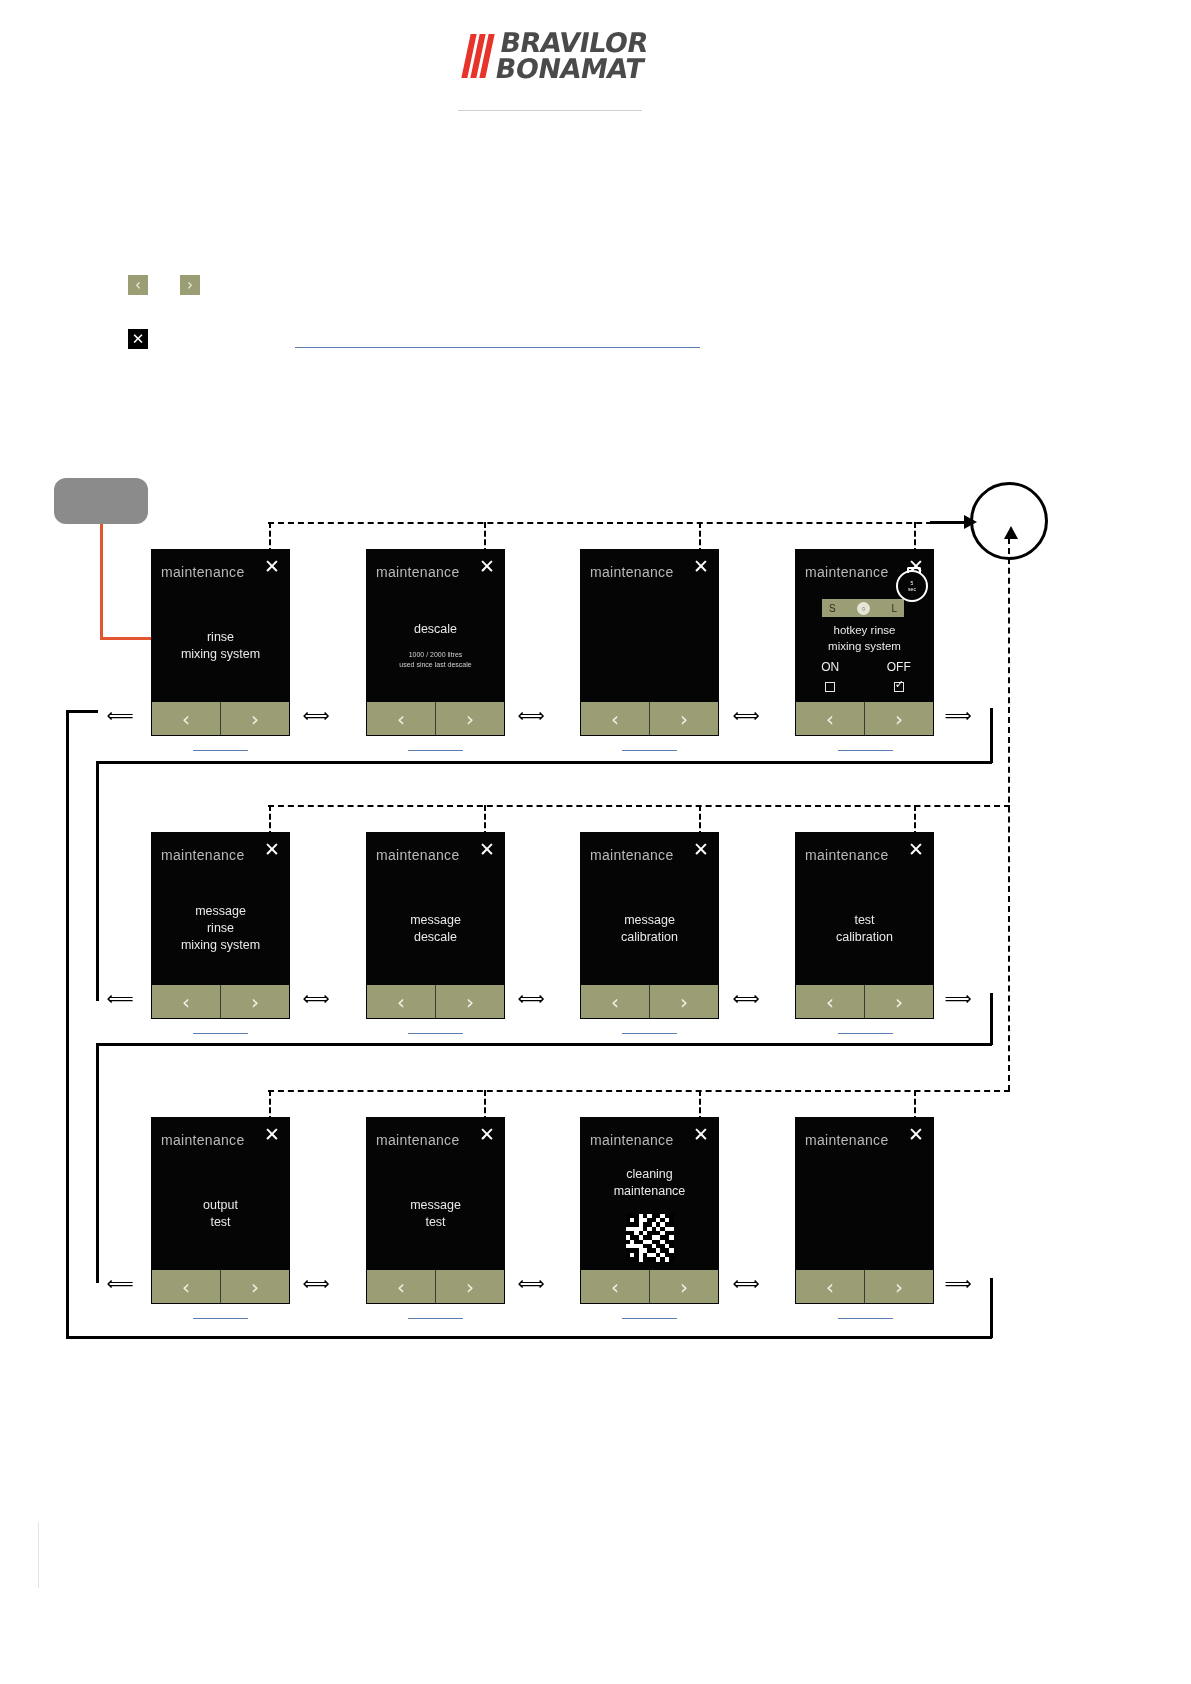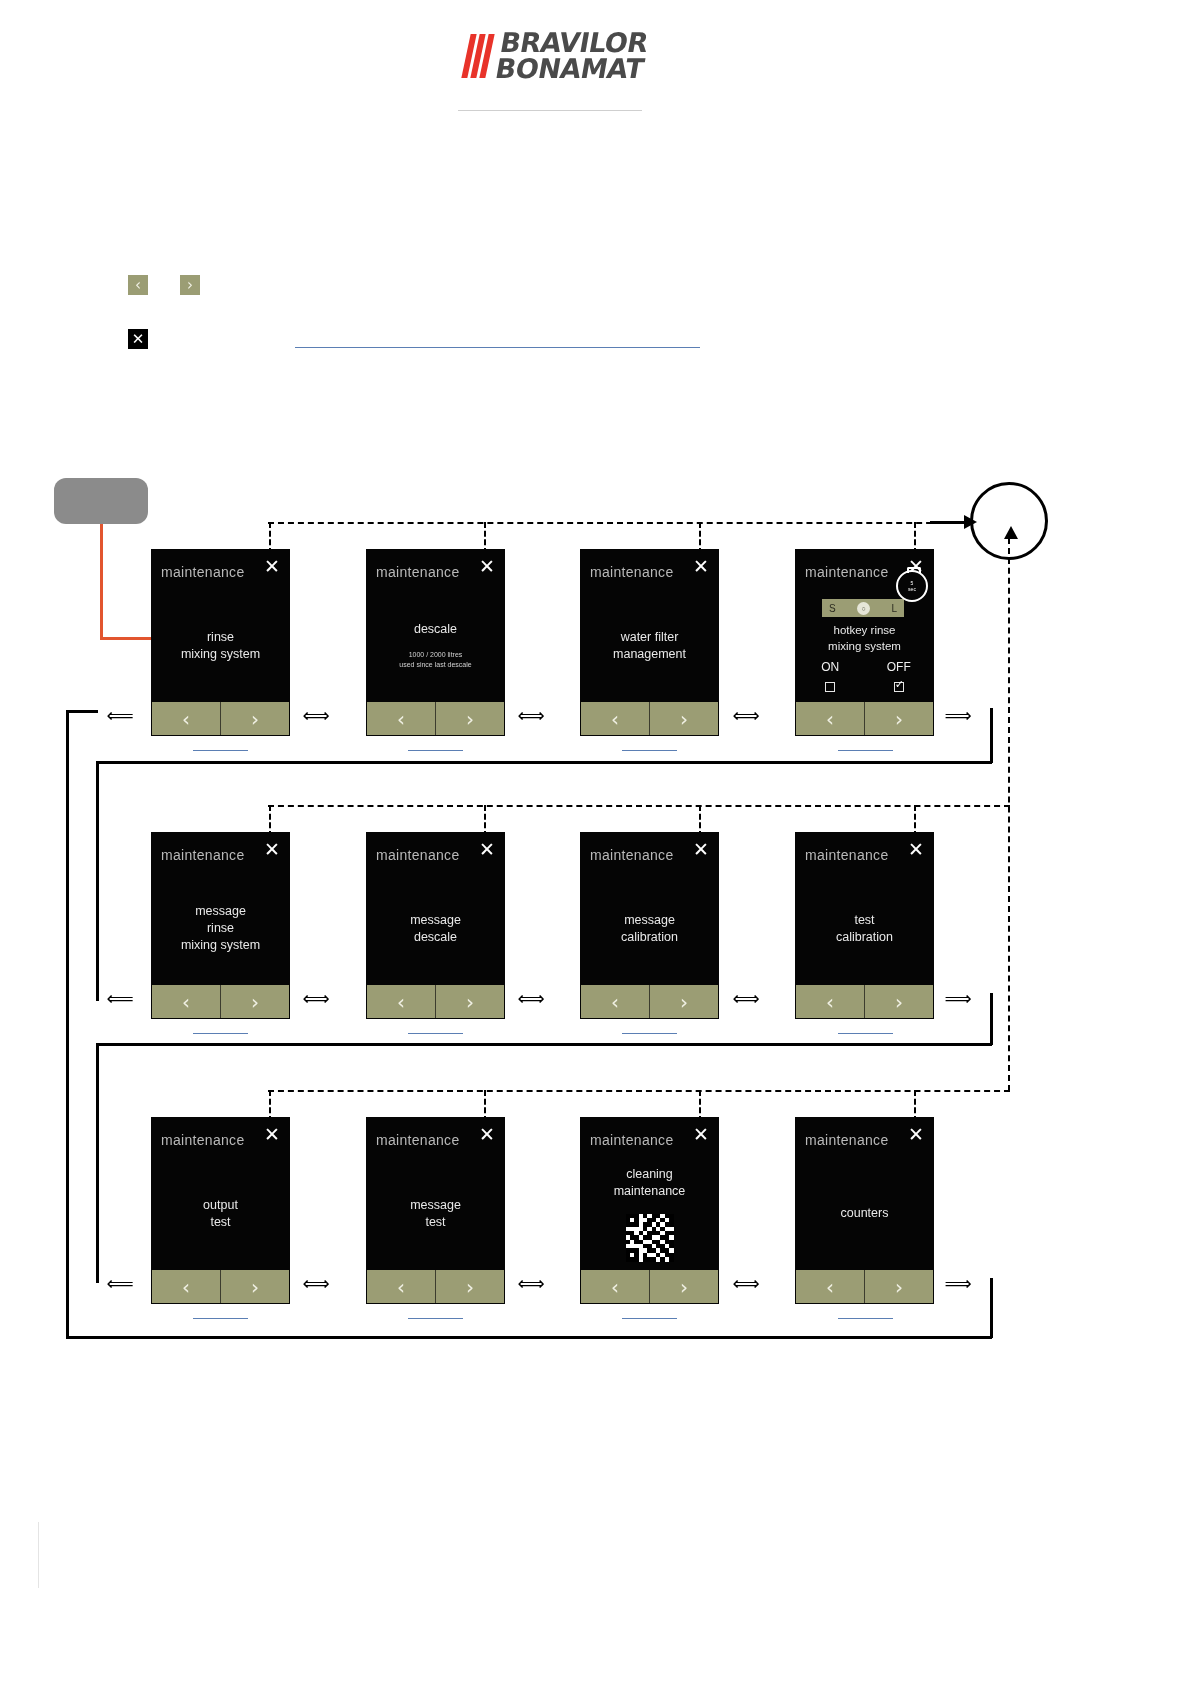--- a/index.html
+++ b/index.html
@@ -252,24 +252,20 @@
     <div class="p-nav">
       <div>‹</div>
       <div>›</div>
     </div>
   </div>
   <div class="p-link" style="left:408px;top:310px;"></div>
 
   <div class="panel" style="left:581px;top:110px;">
     <div class="p-head">maintenance</div>
     <div class="p-close">✕</div>
-    <div class="p-body">
-      <div>water filter</div>
-      <div>management</div>
-    </div>
     <div class="p-nav">
       <div>‹</div>
       <div>›</div>
     </div>
   </div>
   <div class="p-link" style="left:622px;top:310px;"></div>
 
   <div class="panel" style="left:796px;top:110px;">
     <div class="p-head">maintenance</div>
     <div class="p-close">✕</div>
@@ -533,23 +529,20 @@
     <div class="p-nav">
       <div>‹</div>
       <div>›</div>
     </div>
   </div>
   <div class="p-link" style="left:622px;top:878px;"></div>
 
   <div class="panel" style="left:796px;top:678px;">
     <div class="p-head">maintenance</div>
     <div class="p-close">✕</div>
-    <div class="p-body">
-      <div>counters</div>
-    </div>
     <div class="p-nav">
       <div>‹</div>
       <div>›</div>
     </div>
   </div>
   <div class="p-link" style="left:838px;top:878px;"></div>
 
   <div class="h-arrow" style="left:296px;top:836px;">⟺</div>
   <div class="h-arrow" style="left:511px;top:836px;">⟺</div>
   <div class="h-arrow" style="left:726px;top:836px;">⟺</div>

